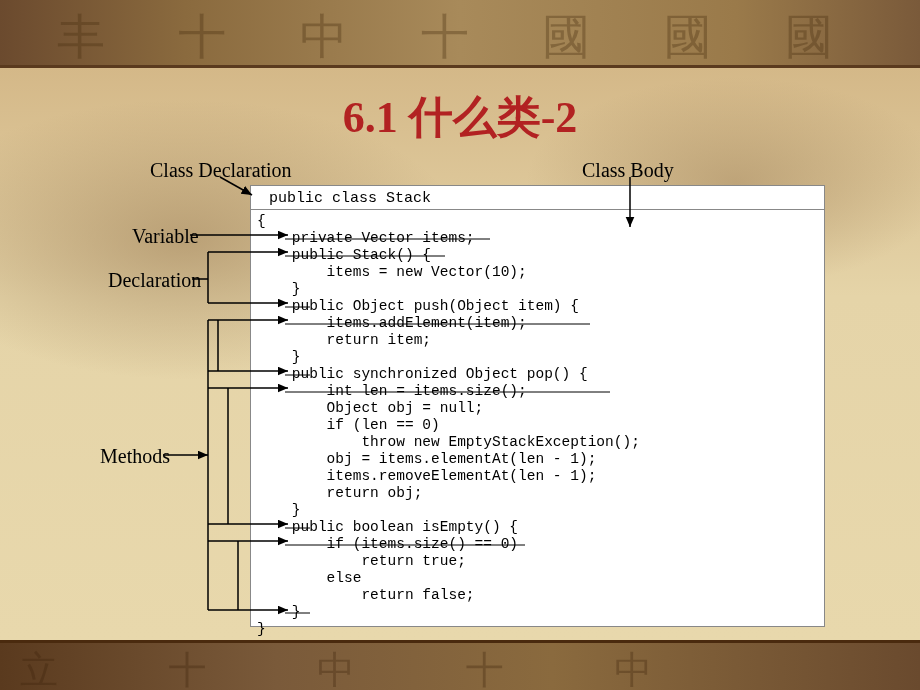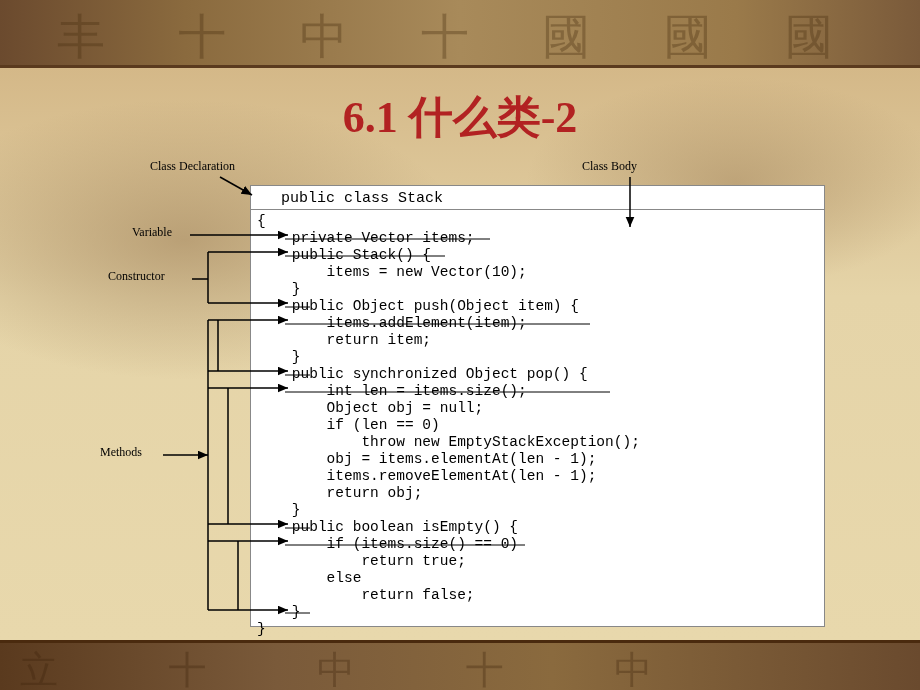--- a/index.html
+++ b/index.html
@@ -76,36 +76,36 @@
       top: 30px;
       left: 150px;
       width: 575px;
       height: 442px;
       background: #fff;
       border: 1px solid #888;
     }
     .decl {
       font-family: "Courier New", monospace;
       font-size: 15px;
-      padding: 4px 30px;
+      padding: 4px 18px;
       border-bottom: 1px solid #888;
       height: 24px;
     }
     .body-box {
       position: relative;
       font-family: "Courier New", monospace;
       font-size: 14.5px;
       line-height: 17px;
       padding: 3px 6px;
       white-space: pre;
     }
     .lbl {
       position: absolute;
       font-family: "Times New Roman", serif;
-      font-size: 12px;
+      font-size: 20px;
       color: #000;
     }
     svg.overlay {
       position: absolute;
       top: 0; left: 0;
       pointer-events: none;
     }
   </style>
 </head>
 <body>
@@ -114,21 +114,21 @@
 <div class="bg-mid"></div>
 <div class="bg-bottom"></div>
 
 <div class="title">6.1  什么类-2</div>
 
 <div class="diagram-wrap">
 
   <div class="lbl" style="top:4px; left:50px;">Class Declaration</div>
   <div class="lbl" style="top:4px; left:482px;">Class Body</div>
   <div class="lbl" style="top:70px; left:32px;text-align:center;">Variable</div>
-  <div class="lbl" style="top:114px; left:8px;">Constructor</div>
+  <div class="lbl" style="top:114px; left:8px;">Declaration</div>
   <div class="lbl" style="top:290px; left:0px;">Methods</div>
 
   <div class="code-box">
     <div class="decl">public class Stack</div>
     <div class="body-box">{
     private Vector items;
     public Stack() {
         items = new Vector(10);
     }
     public Object push(Object item) {

